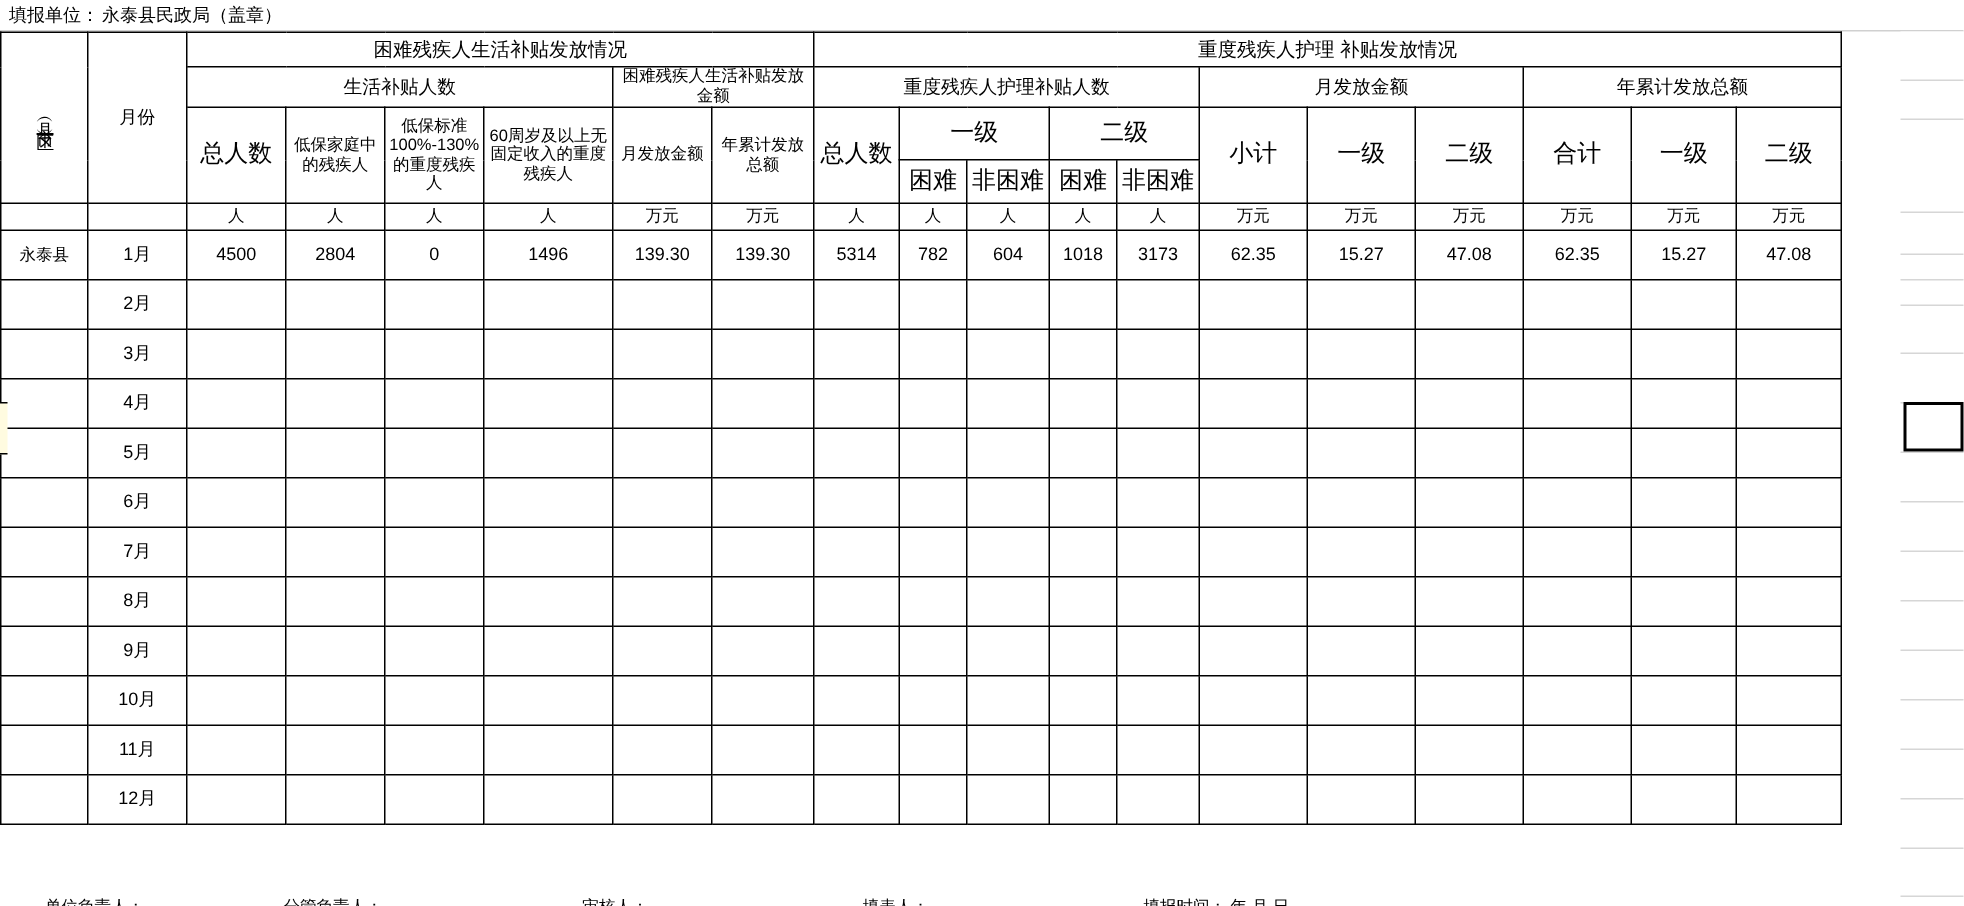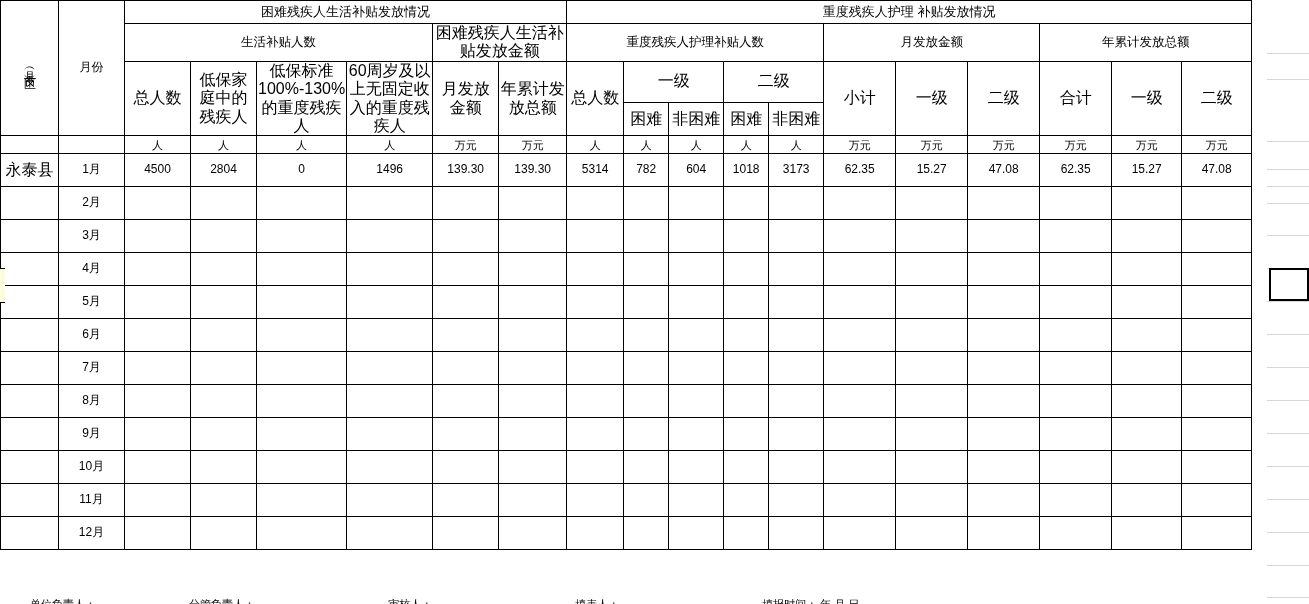--- a/index.html
+++ b/index.html
@@ -49,30 +49,30 @@
     font-weight: normal;
     padding: 0 1px;
     line-height: 1.15;
     overflow: hidden;
   }
   .title-band { font-weight: bold; font-size: 13px; margin-left: 18px; }
   .sub-band { font-weight: bold; font-size: 12.5px; margin-left: 32px; }
   .small { font-size: 16px; }
   .unit-row td { font-size: 11px; height: 17px; }
   .month-cell { font-size: 12px; }
-  .county-cell { font-weight: bold; font-size: 16px; }
+  .county-cell { font-weight: bold; font-size: 11px; }
   .data-row td { height: 32px; }
   .vertical {
     writing-mode: vertical-rl;
     text-orientation: upright;
     letter-spacing: 2px;
     line-height: 1.1;
     display: inline-block;
   }
-  .narrow-wrap { font-size: 16px; line-height: 1.2; }
+  .narrow-wrap { font-size: 11px; line-height: 1.2; }
   
   .right-filler {
     position: absolute;
     top: 21px;
     left: 1267px;
     width: 42px;
     height: 583px;
     background: #ffffff;
   }
   .filler-line {
@@ -112,20 +112,24 @@
     font-size: 11px;
     white-space: nowrap;
   }
   .bottom-strip span { display: inline-block; }
 </style>
 </head>
 <body>
 
 <div class="sheet">
 
+  <div class="top-strip">
+    <span>填报单位：</span>
+    <span class="unit-value">永泰县民政局（盖章）</span>
+  </div>
 
   <table class="grid">
     <colgroup>
       <col style="width:58px">
       <col style="width:66px">
       <col style="width:66px">
       <col style="width:66px">
       <col style="width:66px">
       <col style="width:86px">
       <col style="width:66px">

